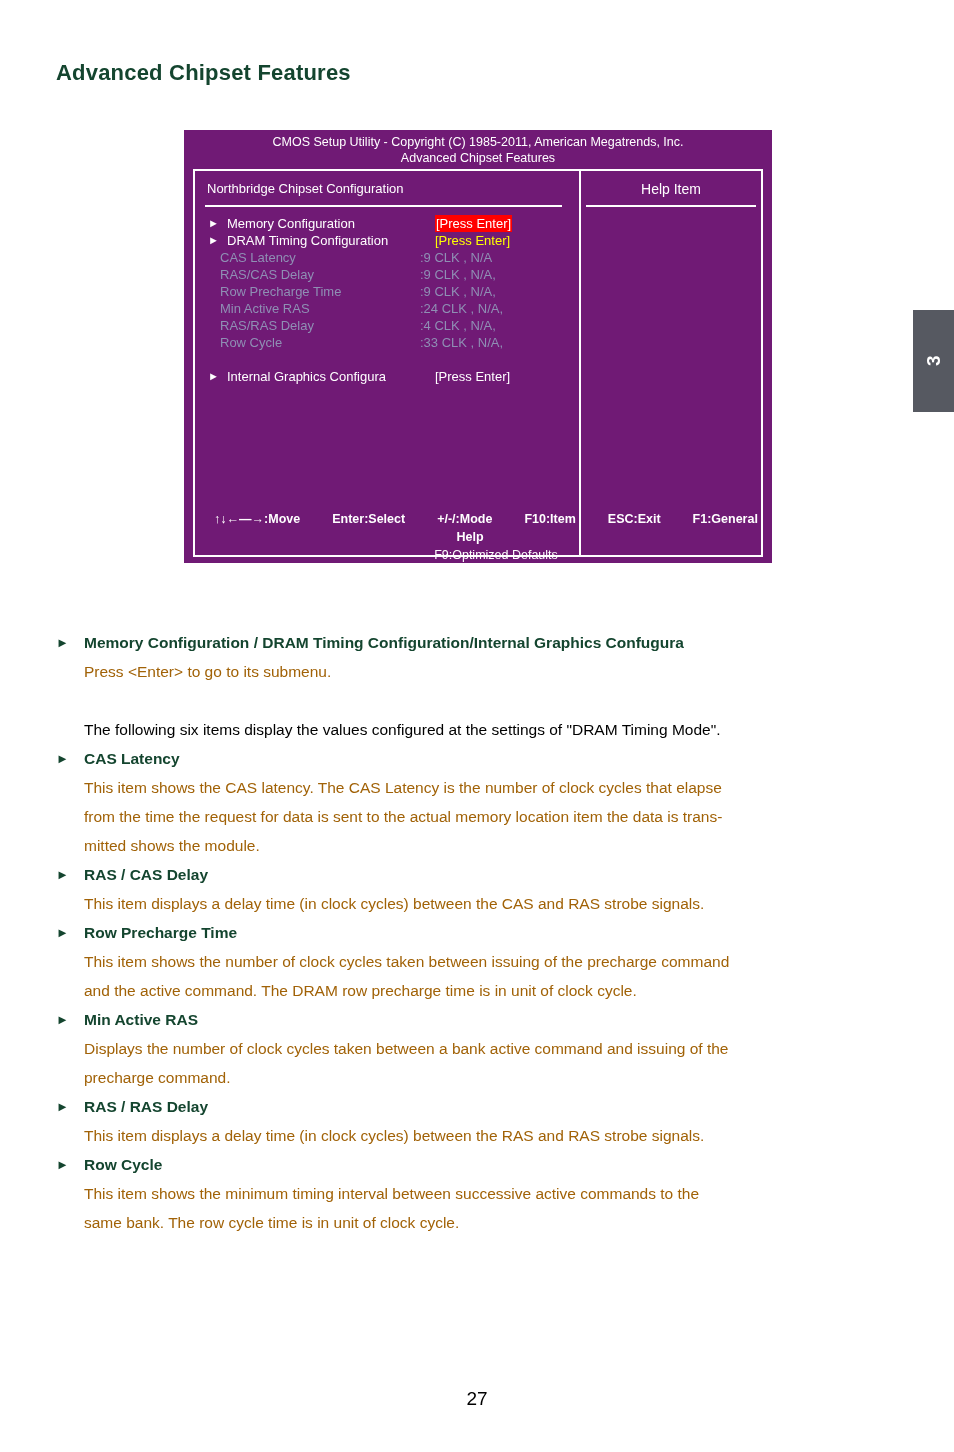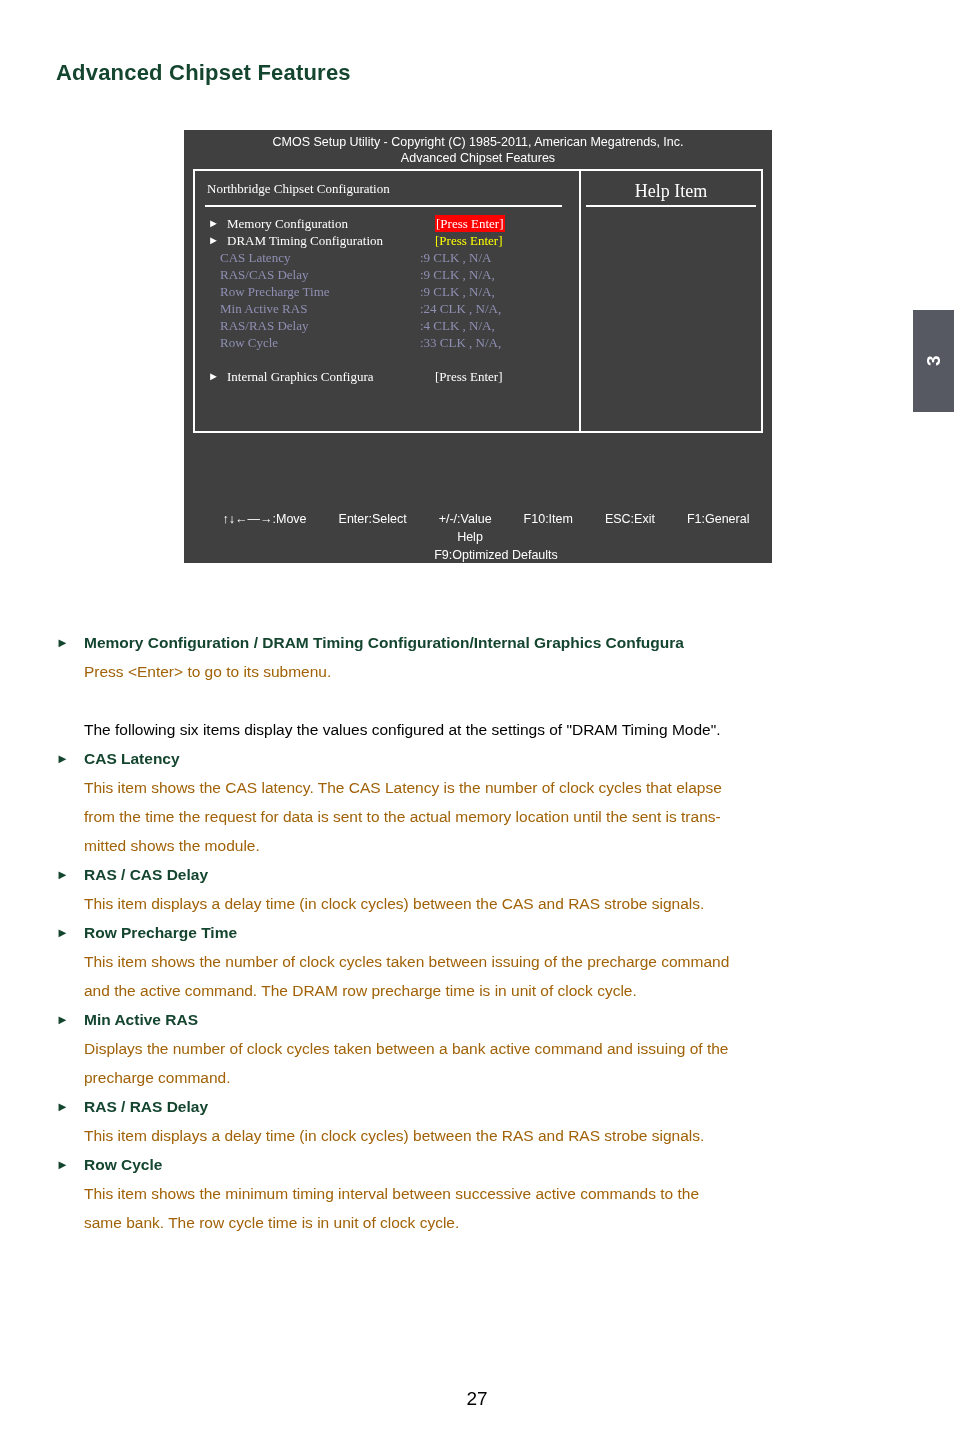--- a/index.html
+++ b/index.html
@@ -52,21 +52,21 @@
     writing-mode: vertical-rl;
   }
 
   
   .bios-panel {
     position: absolute;
     left: 184px;
     top: 130px;
     width: 588px;
     height: 433px;
-    background: #404040;
+    background: #701a75;
     box-sizing: border-box;
     color: #ffffff;
     font-size: 12.5px;
   }
   .bios-title {
     position: absolute;
     left: 0;
     top: 4px;
     width: 100%;
     text-align: center;
@@ -74,24 +74,23 @@
     font-size: 12.5px;
     color: #ffffff;
   }
   .bios-title .line2 { display: block; }
 
   .bios-body {
     position: absolute;
     left: 9px;
     top: 39px;
     width: 570px;
-    height: 264px;
+    height: 388px;
     border: 2px solid #ffffff;
     box-sizing: border-box;
-    font-family: Liberation Serif, serif;
   }
   .bios-left {
     position: absolute;
     left: 0;
     top: 0;
     width: 386px;
     height: 100%;
     border-right: 2px solid #ffffff;
     box-sizing: border-box;
   }
@@ -116,21 +115,21 @@
     width: 357px;
     height: 2px;
     background: #ffffff;
   }
   .help-title {
     position: absolute;
     left: 0;
     top: 10px;
     width: 100%;
     text-align: center;
-    font-size: 18px;
+    font-size: 14px;
     color: #ffffff;
   }
   .help-rule {
     position: absolute;
     left: 5px;
     top: 34px;
     width: 170px;
     height: 2px;
     background: #ffffff;
   }
@@ -180,21 +179,21 @@
   .bios-footer {
     position: absolute;
     left: 0;
     top: 380px;
     width: 100%;
     text-align: center;
     font-size: 12.5px;
     line-height: 18px;
     color: #ffffff;
   }
-  .bios-footer .keys span { margin: 0 16px; }
+  .bios-footer .keys span { margin: 0 16px; font-weight: bold; }
   .bios-footer .defaults { display: block; padding-left: 36px; }
 
   
   .content {
     position: absolute;
     left: 56px;
     top: 628px;
     width: 850px;
     font-size: 15.5px;
     line-height: 29px;
@@ -303,34 +302,34 @@
     </div>
 
     <div class="bios-right">
       <div class="help-title">Help Item</div>
       <div class="help-rule"></div>
     </div>
 
   </div>
 
   <div class="bios-footer">
-    <div class="keys" id="bios-footer-keys"><span>↑↓←—→:Move</span><span>Enter:Select</span><span>+/-/:Value</span><span>F10:Item</span><span>ESC:Exit</span><span>F1:General Help</span></div>
+    <div class="keys" id="bios-footer-keys"><span>↑↓←—→:Move</span><span>Enter:Select</span><span>+/-/:Mode</span><span>F10:Item</span><span>ESC:Exit</span><span>F1:General Help</span></div>
     <span class="defaults">F9:Optimized Defaults</span>
   </div>
 
 </div>
 
 <div class="content" id="content">
     <div class="item-head"><span class="bullet">►</span><span>Memory Configuration / DRAM Timing Configuration/Internal Graphics Confugura</span></div>
     <div class="item-body">Press &lt;Enter&gt; to go to its submenu.</div>
     <div class="gap"></div>
     <div class="plain-para">The following six items display the values configured at the settings of "DRAM Timing Mode".</div>
     <div class="item-head"><span class="bullet">►</span><span>CAS Latency</span></div>
     <div class="item-body">This item shows the CAS latency. The CAS Latency is the number of clock cycles that elapse</div>
-    <div class="item-body">from the time the request for data is sent to the actual memory location until the sent is trans-</div>
+    <div class="item-body">from the time the request for data is sent to the actual memory location item the data is trans-</div>
     <div class="item-body">mitted shows the module.</div>
     <div class="item-head"><span class="bullet">►</span><span>RAS / CAS Delay</span></div>
     <div class="item-body">This item displays a delay time (in clock cycles) between the CAS and RAS strobe signals.</div>
     <div class="item-head"><span class="bullet">►</span><span>Row Precharge Time</span></div>
     <div class="item-body">This item shows the number of clock cycles taken between issuing of the precharge command</div>
     <div class="item-body">and the active command. The DRAM row precharge time is in unit of clock cycle.</div>
     <div class="item-head"><span class="bullet">►</span><span>Min Active RAS</span></div>
     <div class="item-body">Displays the number of clock cycles taken between a bank active command and issuing of the</div>
     <div class="item-body">precharge command.</div>
     <div class="item-head"><span class="bullet">►</span><span>RAS / RAS Delay</span></div>

